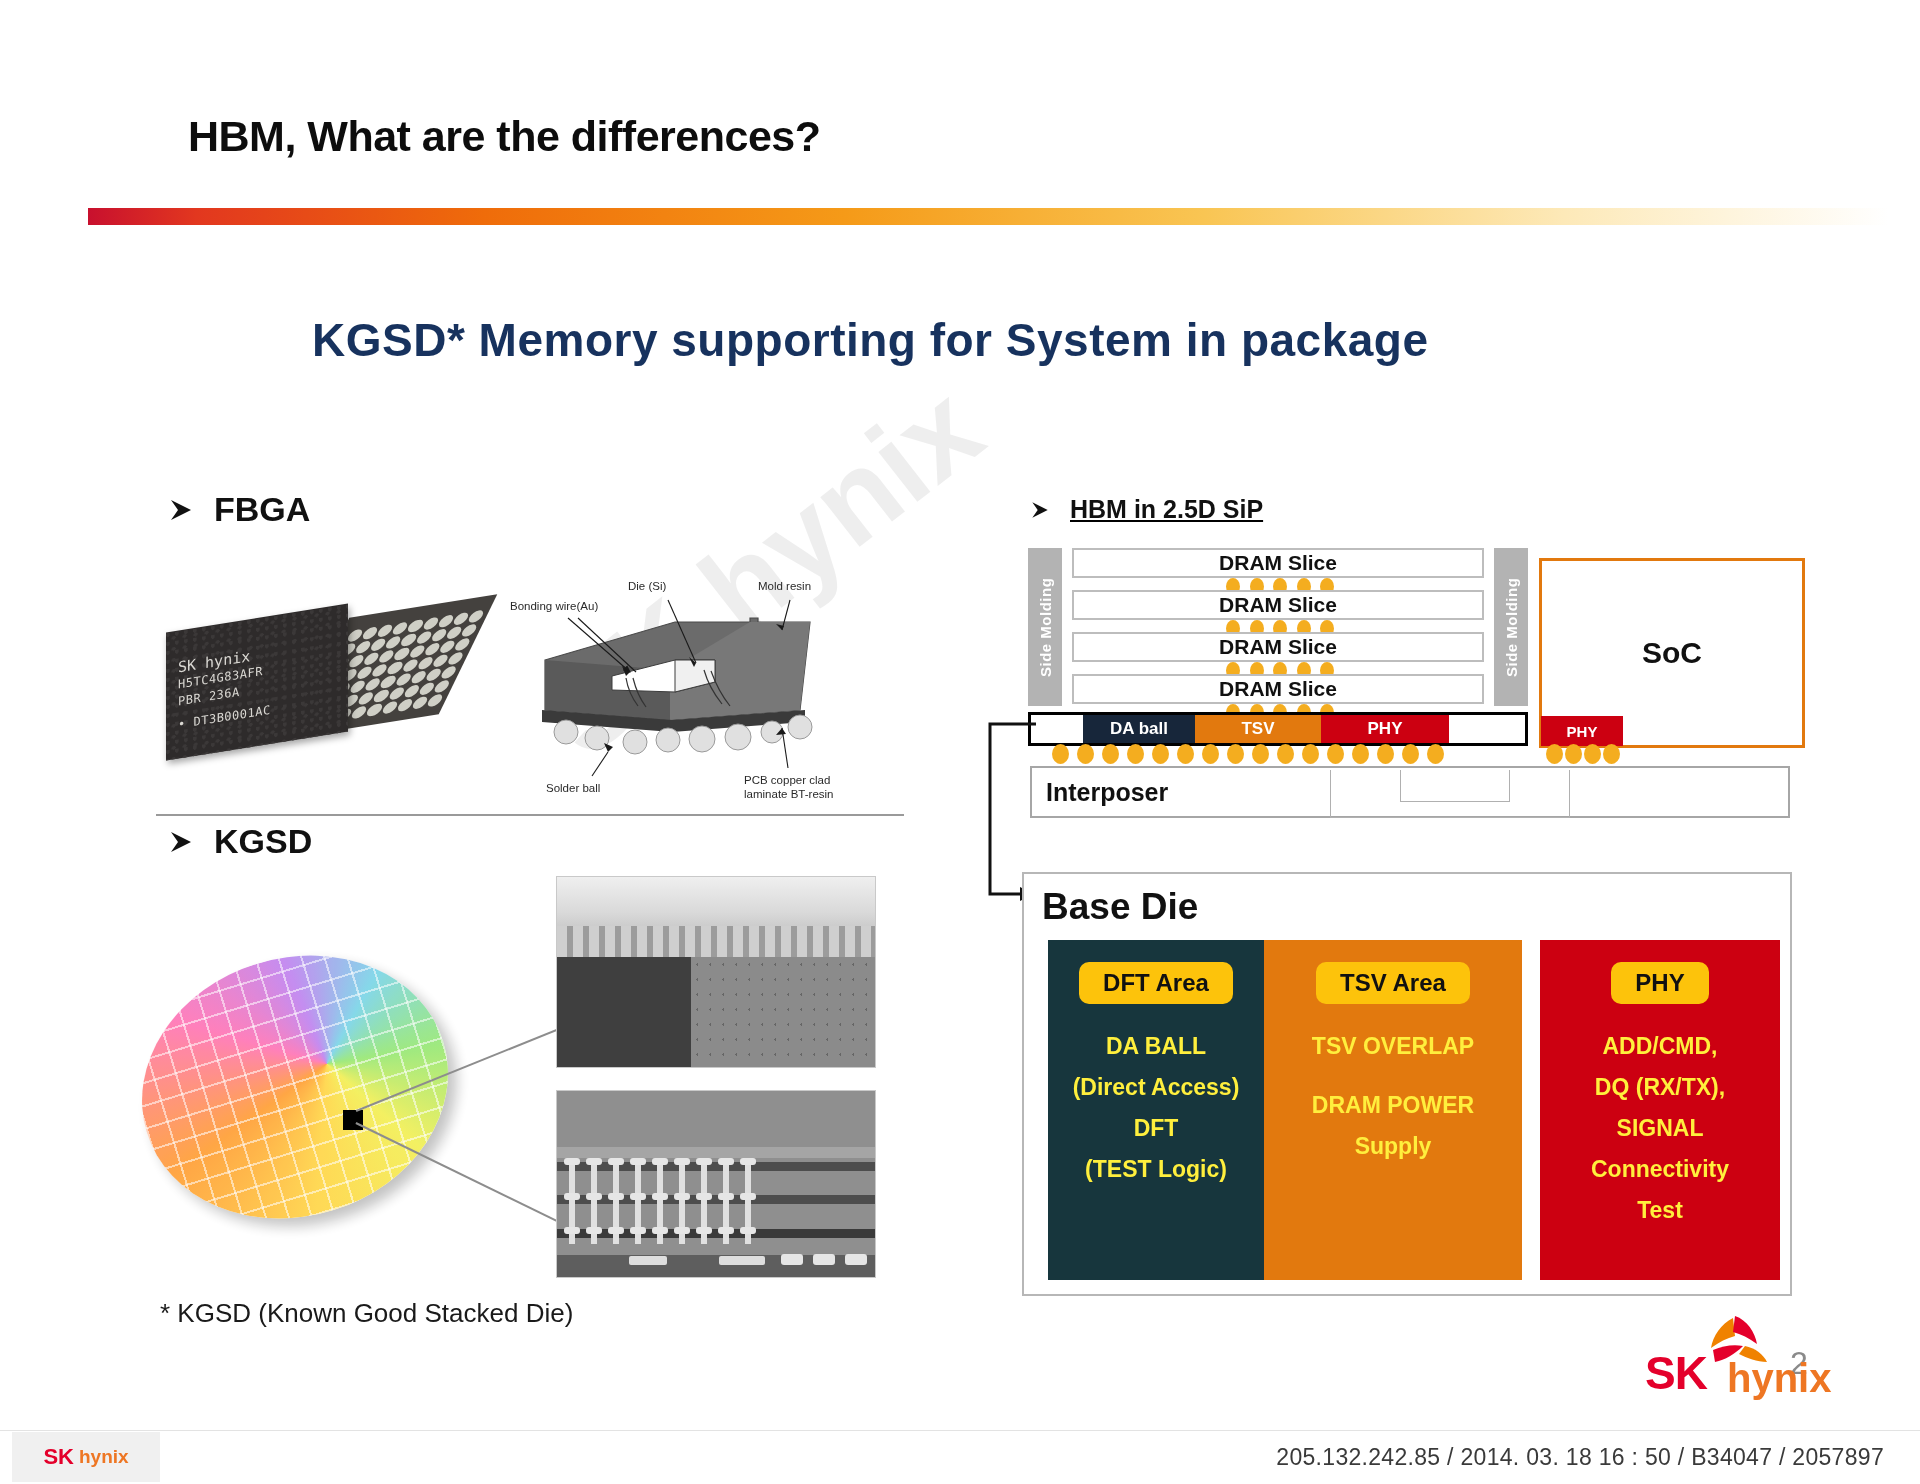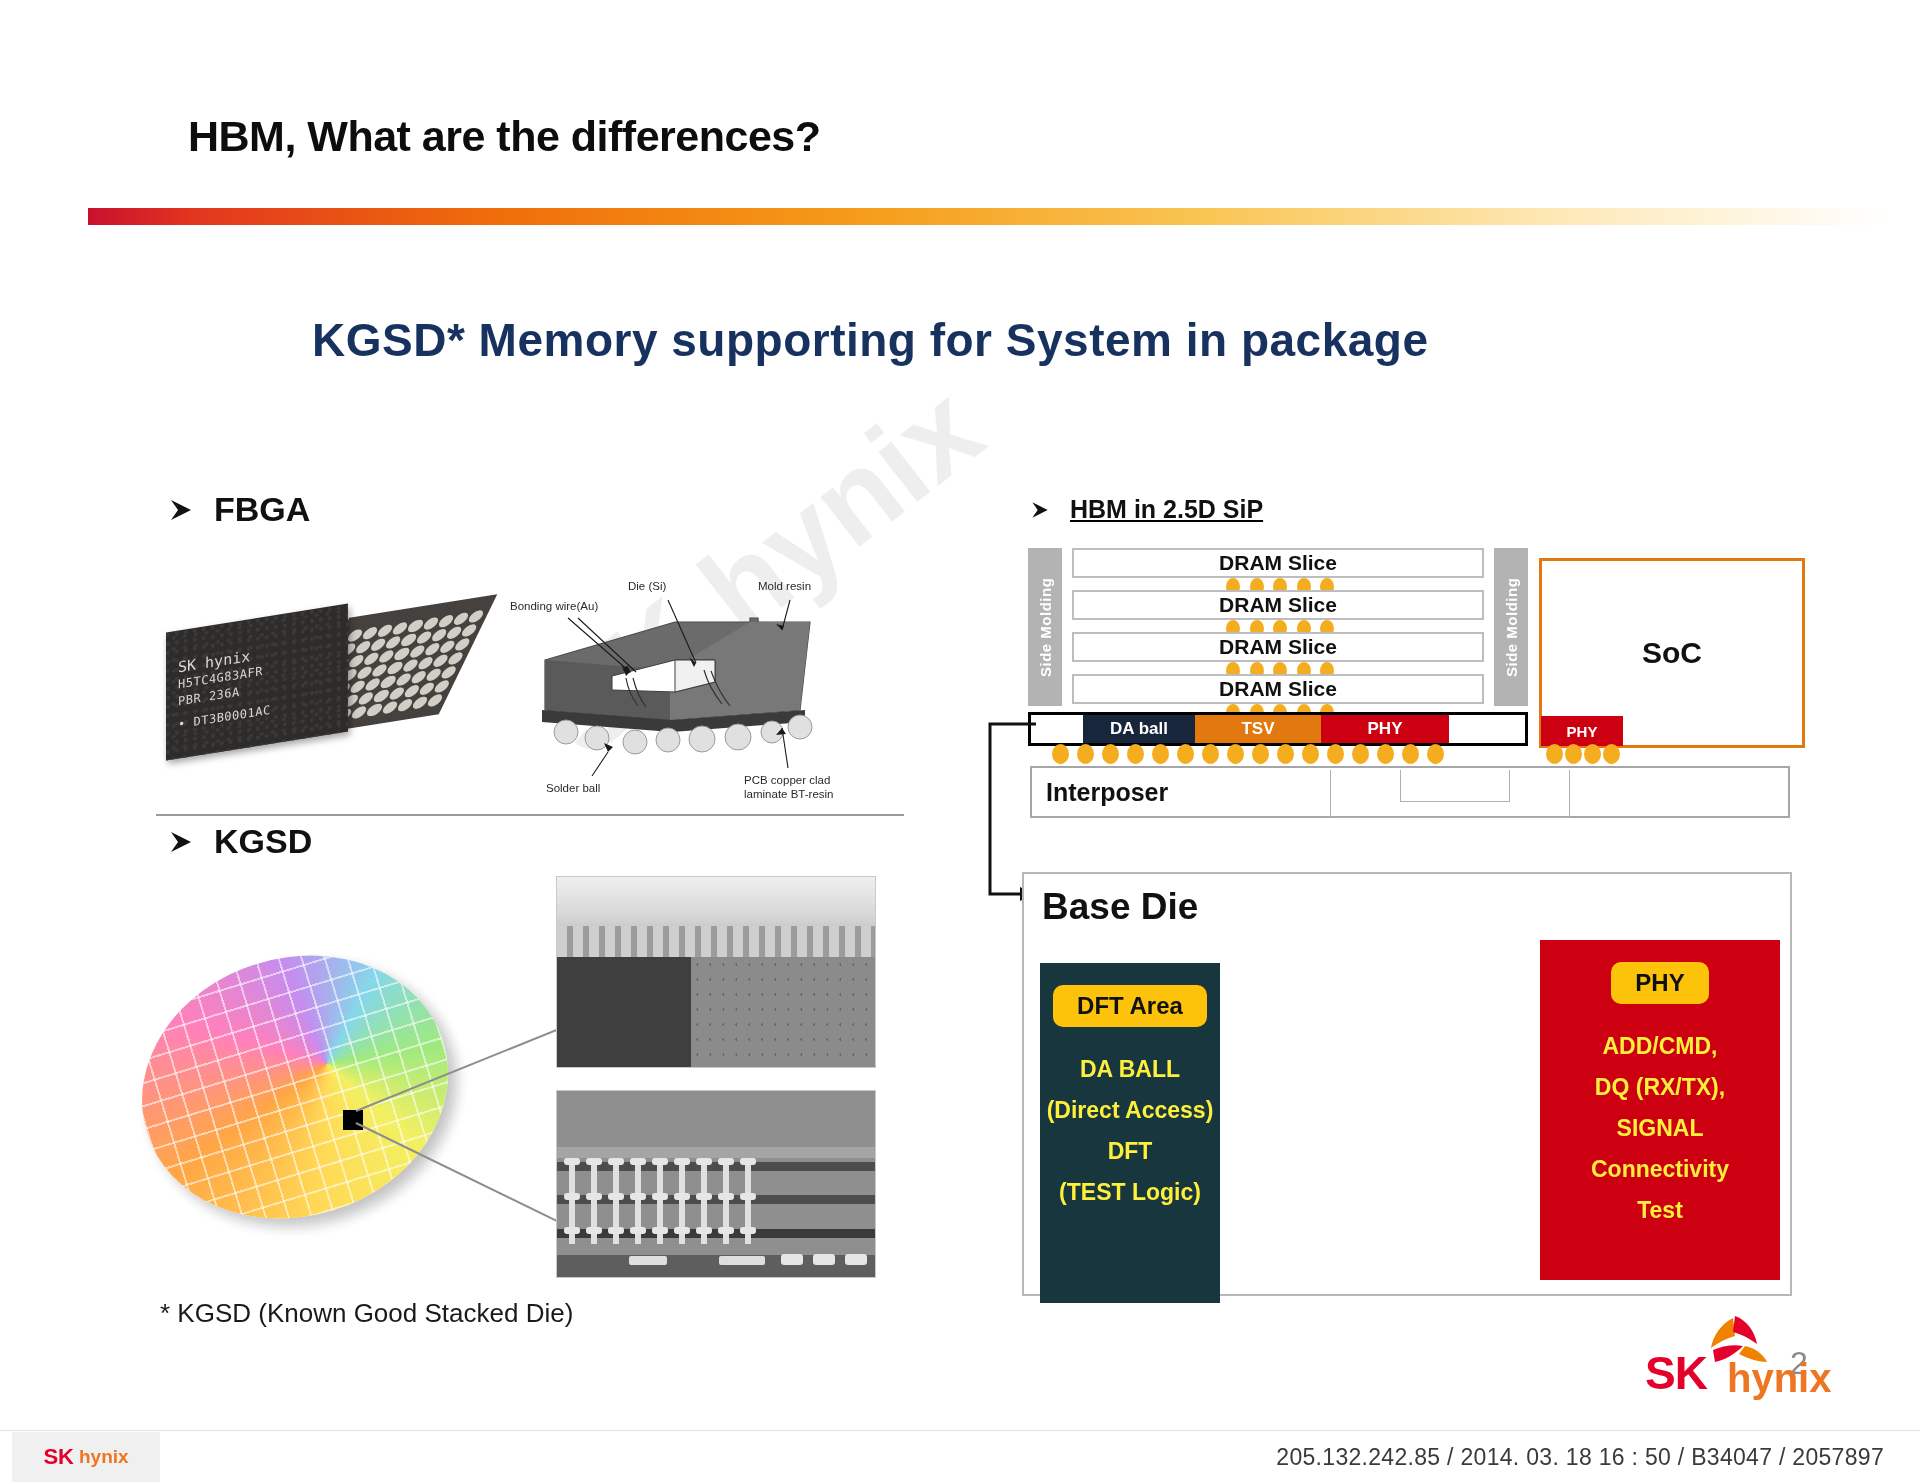--- a/index.html
+++ b/index.html
@@ -192,21 +192,21 @@
   
   #base-die-box {
     position: absolute; left: 1022px; top: 872px; width: 770px; height: 424px;
     border: 2px solid #b7b7b7; background:#fff;
   }
   #base-die-title { position:absolute; left: 18px; top: 12px; font-size: 37px; font-weight: bold; color:#111; }
   .bd-col {
     position: absolute; top: 66px; height: 340px;
     display: flex; flex-direction: column; align-items: center; padding-top: 22px;
   }
-  #bd-col-dft { left: 16px; width: 180px; background: #17363d; margin-top: 23px; }
+  #bd-col-dft { left: 24px; width: 216px; background: #17363d; }
   #bd-col-tsv { left: 240px; width: 258px; background: #e2790e; }
   #bd-col-phy { left: 516px; width: 240px; background: #cc0011; }
   .bd-chip {
     background: #fdc30b; color:#111; font-weight: bold; font-size: 24px;
     border-radius: 10px; padding: 7px 24px; margin-bottom: 22px;
   }
   .bd-body { color: #ffef3d; font-weight: bold; font-size: 23px; text-align:center; line-height: 41px; }
   .bd-body .gap { display:block; height: 18px; }
 
   
@@ -568,20 +568,29 @@
   <div class="bd-col" id="bd-col-dft">
     <div class="bd-chip">DFT Area</div>
     <div class="bd-body">
       <div>DA BALL</div>
       <div>(Direct Access)</div>
       <div>DFT</div>
       <div>(TEST Logic)</div>
     </div>
   </div>
 
+  <div class="bd-col" id="bd-col-tsv">
+    <div class="bd-chip">TSV Area</div>
+    <div class="bd-body">
+      <div>TSV OVERLAP</div>
+      <span class="gap"></span>
+      <div>DRAM POWER</div>
+      <div>Supply</div>
+    </div>
+  </div>
 
   <div class="bd-col" id="bd-col-phy">
     <div class="bd-chip">PHY</div>
     <div class="bd-body">
       <div>ADD/CMD,</div>
       <div>DQ (RX/TX),</div>
       <div>SIGNAL</div>
       <div>Connectivity</div>
       <div>Test</div>
     </div>

